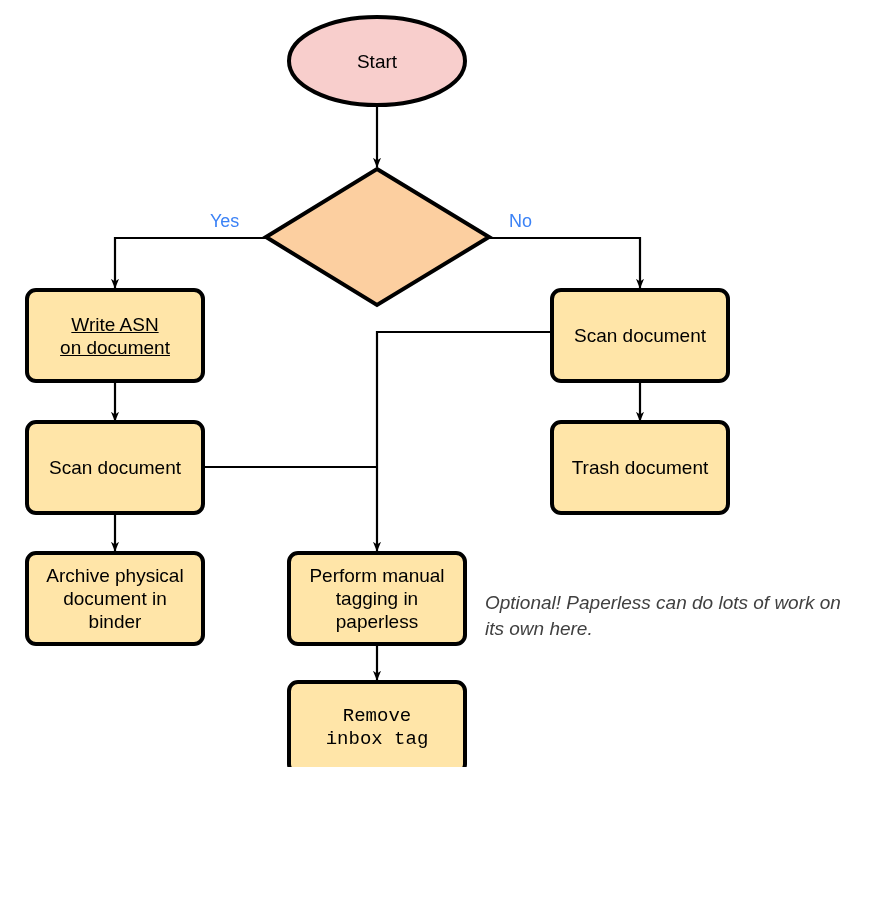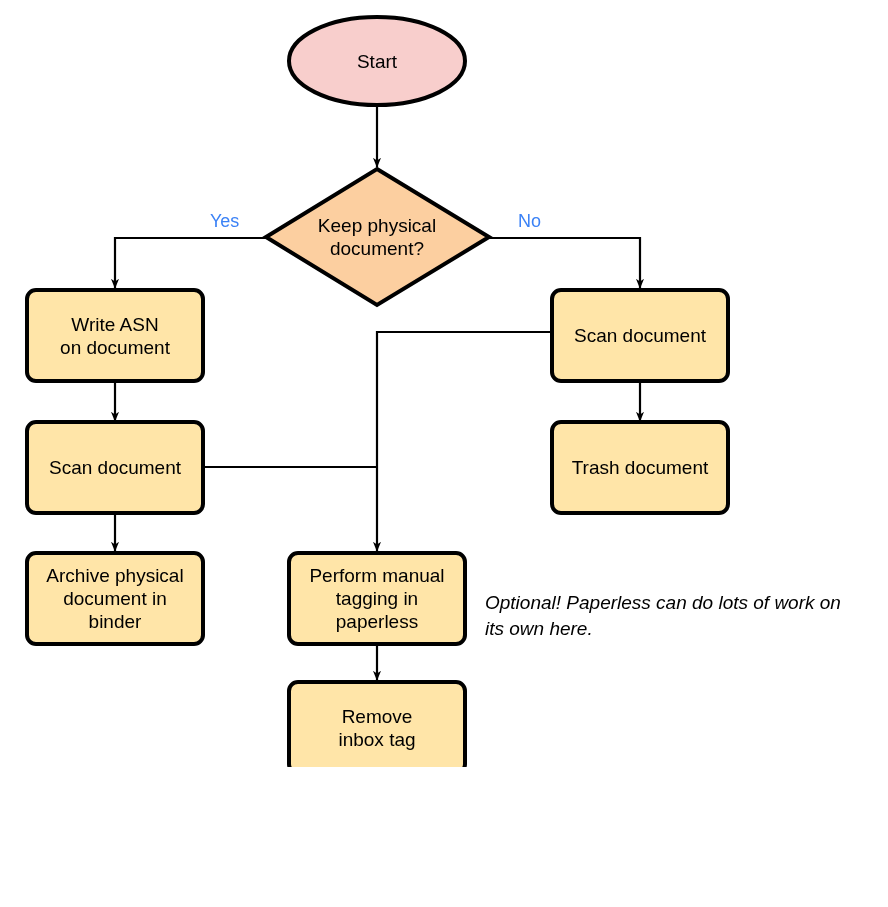--- a/index.html
+++ b/index.html
@@ -37,21 +37,21 @@
   }
   .edge-label {
     position: absolute;
     color: #3b82f6;
     font-size: 18px;
     line-height: 20px;
     white-space: nowrap;
   }
   .note-text {
     position: absolute;
-    color: #000000;
+    color: #404040;
     font-size: 19px;
     line-height: 26px;
     font-style: italic;
     white-space: pre-line;
   }
 </style>
 </head>
 <body>
 
 <div id="canvas">
@@ -102,44 +102,42 @@
 
     <rect x="289" y="553" width="176" height="91" rx="9" ry="9" fill="#ffe5a8" stroke="#000000" stroke-width="4"></rect>
 
     <rect x="289" y="682" width="176" height="91" rx="9" ry="9" fill="#ffe5a8" stroke="#000000" stroke-width="4"></rect>
 
     <ellipse cx="377" cy="856" rx="88" ry="44" fill="#f8cecc" stroke="#000000" stroke-width="4"></ellipse>
   </svg>
 
   <div class="node-label" style="left:289px; top:17px; width:176px; height:88px;">Start</div>
 
-  <div class="node-label" style="left:289px; top:193px; width:176px; height:88px;">Keep physical
-document?</div>
 
-  <div class="node-label" style="left:27px; top:290px; width:176px; height:91px;">Write ASN
+  <div class="node-label" style="left:27px; top:290px; width:176px; height:91px;text-decoration:underline;">Write ASN
 on document</div>
 
   <div class="node-label" style="left:27px; top:422px; width:176px; height:91px;">Scan document</div>
 
   <div class="node-label" style="left:27px; top:553px; width:176px; height:91px;">Archive physical
 document in
 binder</div>
 
   <div class="node-label" style="left:552px; top:290px; width:176px; height:91px;">Scan document</div>
 
   <div class="node-label" style="left:289px; top:553px; width:176px; height:91px;">Perform manual
 tagging in
 paperless</div>
 
   <div class="node-label" style="left:552px; top:422px; width:176px; height:91px;">Trash document</div>
 
-  <div class="node-label" style="left:289px; top:682px; width:176px; height:91px;">Remove
+  <div class="node-label" style="left:289px; top:682px; width:176px; height:91px;font-family:Liberation Mono, monospace;">Remove
 inbox tag</div>
 
 
   <div class="edge-label" style="left:210px; top:211px;">Yes</div>
 
-  <div class="edge-label" style="left:509px; top:211px;margin-left:9px;">No</div>
+  <div class="edge-label" style="left:509px; top:211px;">No</div>
 
   <div class="note-text" style="left:485px; top:590px; width:400px;">Optional! Paperless can do lots of work on
 its own here.</div>
 
 </div>
 
 </body></html>

